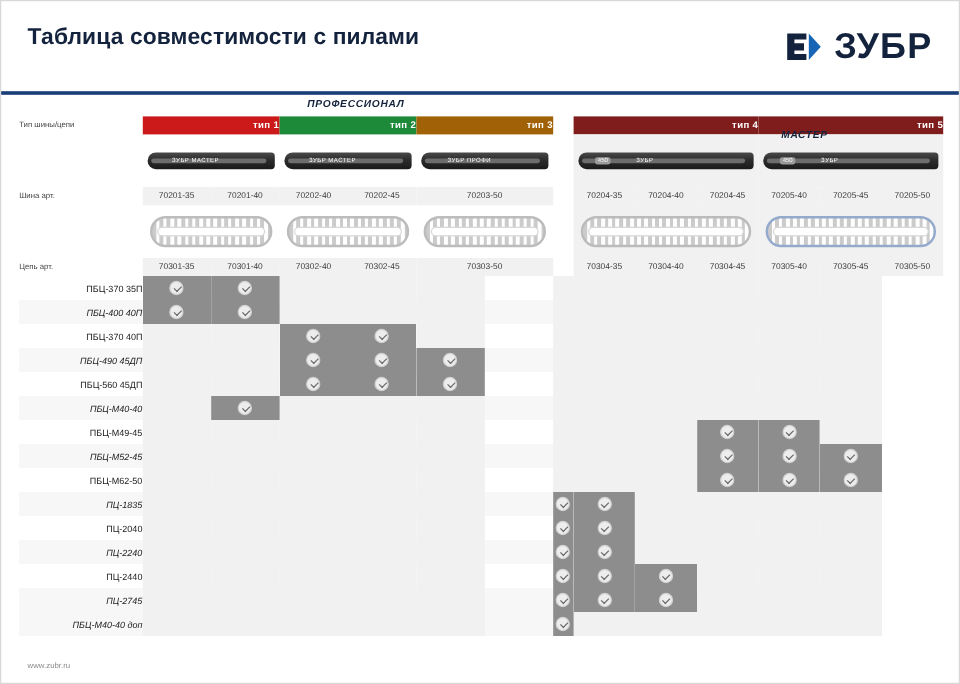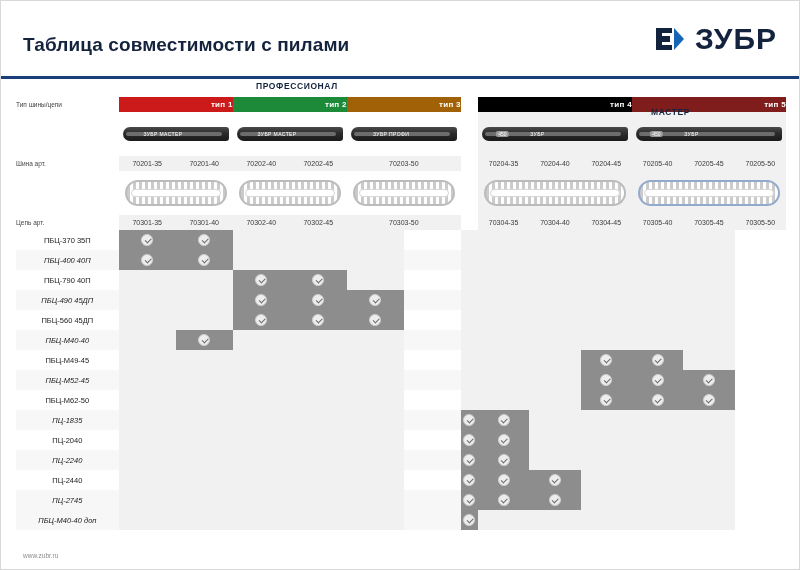--- a/index.html
+++ b/index.html
@@ -25,21 +25,21 @@
   
   .header {
     position: relative;
     height: 78px;
     border-bottom: 3px solid #1a3f78;
     box-sizing: border-box;
   }
   .header-title {
     position: absolute;
     left: 22px;
-    top: 33px;
+    top: 20px;
     font-size: 19px;
     font-weight: bold;
     color: #14233d;
     letter-spacing: 0.1px;
   }
   .logo {
     position: absolute;
     right: 22px;
     top: 21px;
     display: flex;
@@ -64,20 +64,21 @@
     position: relative;
     height: 18px;
   }
   .band-label {
     position: absolute;
     top: 2px;
     font-size: 8.5px;
     font-weight: bold;
     color: #14233d;
     letter-spacing: 0.6px;
+    font-style: italic;
   }
 
   
   table.grid {
     border-collapse: collapse;
     table-layout: fixed;
     width: 770px;
     margin: 0 15px;
   }
   table.grid td, table.grid th {
@@ -102,21 +103,21 @@
   .cellcode {
     font-size: 7px;
     color: #3a3a3a;
     text-align: center;
     height: 15px;
     background: #f1f1f1;
   }
   .rowlabel {
     font-size: 7.5px;
     color: #1b1b1b;
-    text-align: center;
+    text-align: right;
     padding-left: 4px;
     height: 20px;
     white-space: nowrap;
   }
   .prodrow td {
     height: 20px;
   }
   .rowstripe-a { background: #ffffff; }
   .rowstripe-b { background: #f7f7f7; font-style: italic; }
   .zone { background: #f1f1f1; }
@@ -262,21 +263,21 @@
         <col style="width:45px">
     </colgroup>
 
     <tbody>
         <tr>
       <td class="rowlabel-head">Тип шины/цепи</td>
       <td class="type-head" colspan="2" style="background:#cc1a1a">тип 1</td>
       <td class="type-head" colspan="2" style="background:#1d8a3a">тип 2</td>
       <td class="type-head" colspan="2" style="background:#a16207">тип 3</td>
       <td></td>
-      <td class="type-head" colspan="3" style="background:#000000">тип 4</td>
+      <td class="type-head" colspan="3" style="background:#7f1d1d">тип 4</td>
       <td class="type-head" colspan="3" style="background:#7f1d1d">тип 5</td>
     </tr>
 
     <tr class="imgrow">
       <td></td>
       <td colspan="2">
         <div class="bar">
           <div class="bar-label">ЗУБР МАСТЕР</div>
         </div>
       </td>
@@ -391,21 +392,21 @@
           <td class="zone"></td>
           <td></td>
           <td class="zone"></td>
           <td class="zone"></td>
           <td class="zone"></td>
           <td class="zone"></td>
           <td class="zone"></td>
           <td class="zone"></td>
         </tr>
         <tr class="prodrow rowstripe-a">
-          <td class="rowlabel">ПБЦ-790 40П</td>
+          <td class="rowlabel">ПБЦ-370 40П</td>
           <td class="zone"></td>
           <td class="zone"></td>
           <td class="mark">
             <span class="tick"></span>
           </td>
           <td class="mark">
             <span class="tick"></span>
           </td>
           <td class="zone"></td>
           <td></td>

